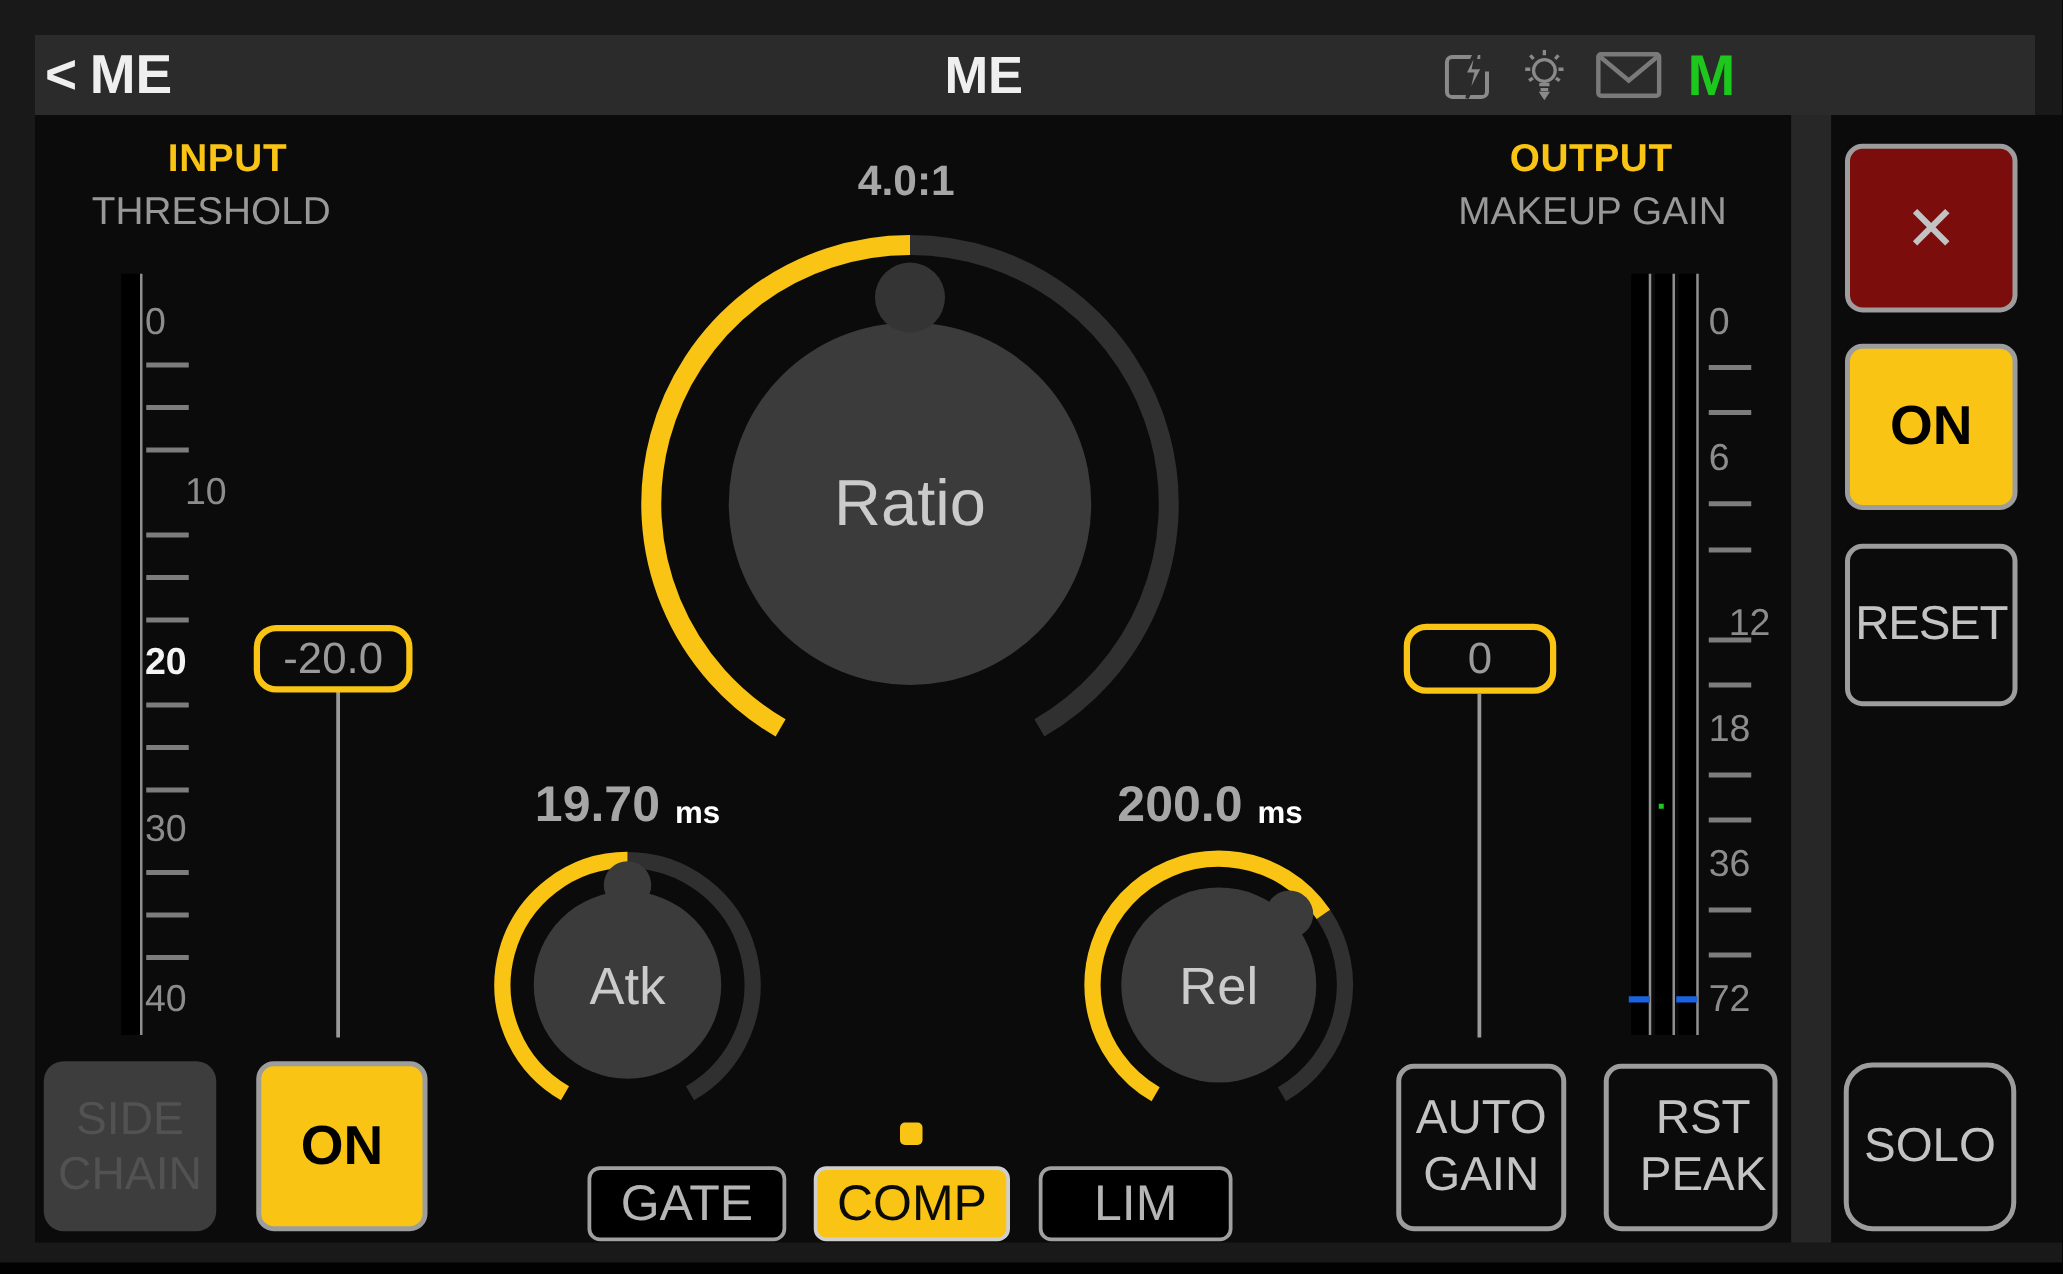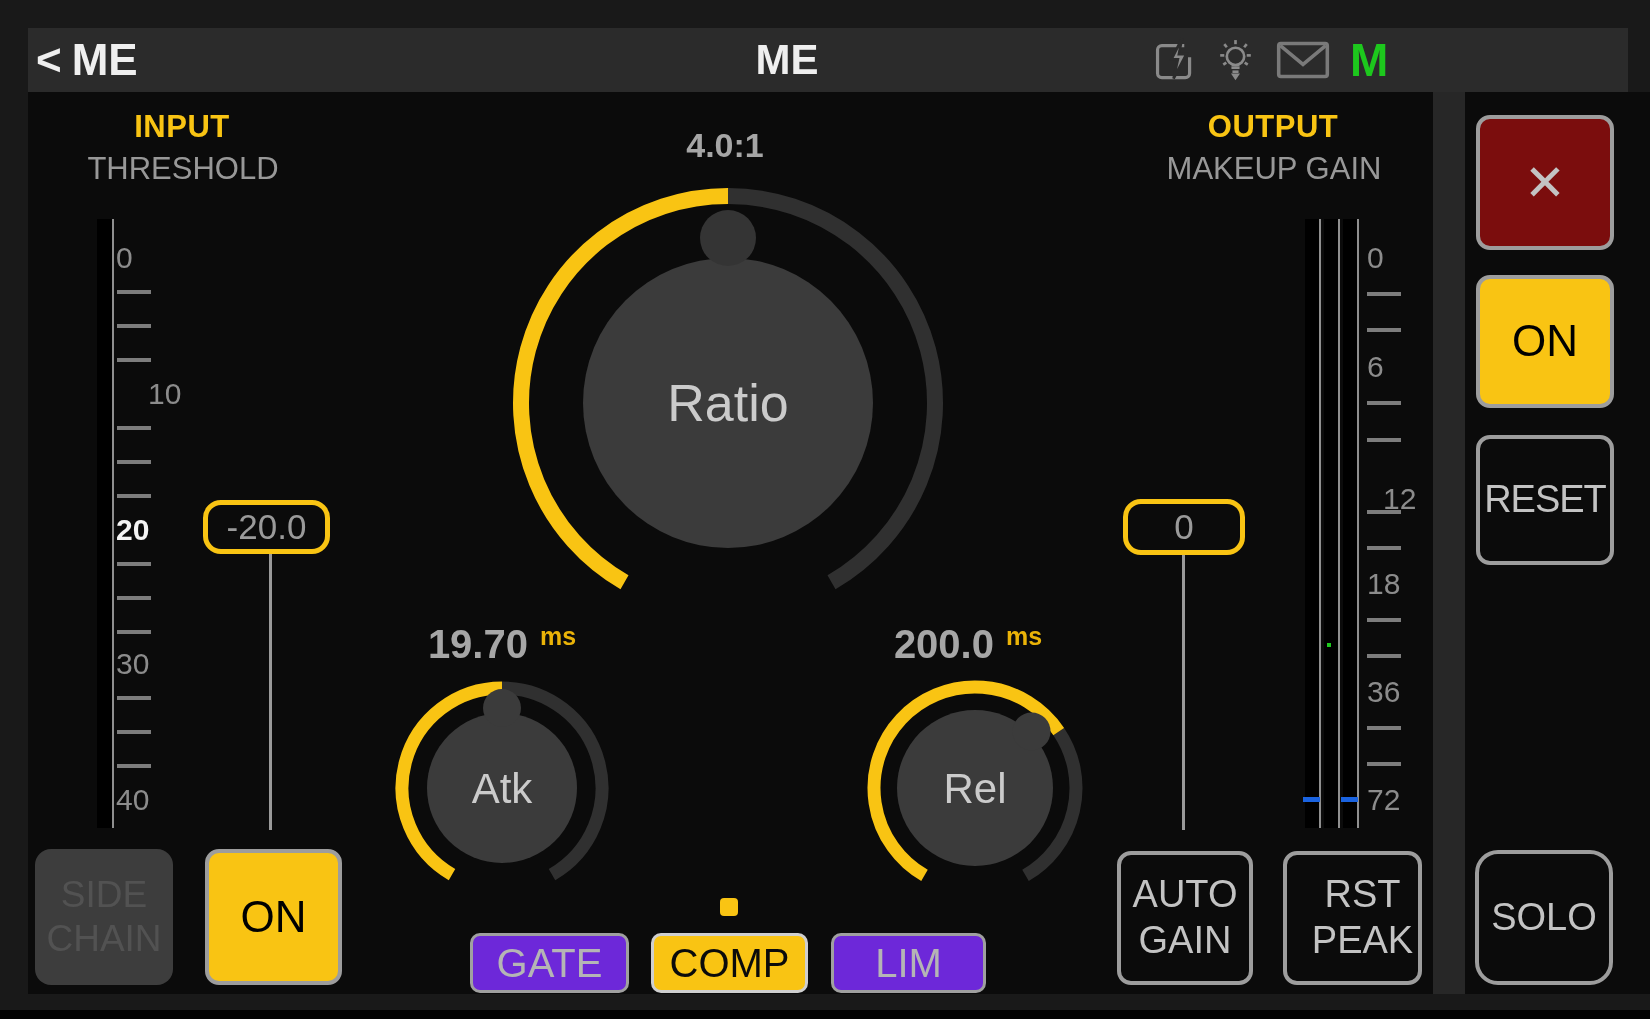--- a/index.html
+++ b/index.html
@@ -34,35 +34,35 @@
   .sig-dot{position:absolute;}
 
   .slider-track{position:absolute;width:3px;background:#9a9a9a;}
   .value-box{position:absolute;border:5px solid #f9c413;border-radius:18px;background:#0b0b0b;
              display:flex;align-items:center;justify-content:center;color:#9a9a9a;font-size:35px;}
 
   .knob-value{position:absolute;display:flex;justify-content:center;align-items:flex-start;
               color:#a6a6a6;font-weight:bold;width:320px;transform:translateX(-50%);}
   .knob-value .num{font-size:40px;}
   .knob-value.big .num{font-size:34px;}
-  .knob-value .unit{font-size:25px;margin-left:12px;margin-top:0;color:#eab308;}
+  .knob-value .unit{font-size:25px;margin-left:12px;margin-top:14px;color:#ffffff;}
   .knob-name{position:absolute;color:#cbcbcb;text-align:center;transform:translate(-50%,-50%);}
   .knob-name.big{font-size:52px;}
   .knob-name.small{font-size:42px;}
 
   .mode-btn{position:absolute;top:933px;height:60px;border:3px solid #a0a0a0;border-radius:10px;
-            background:#6d28d9;color:#b5b5b5;font-size:40px;display:flex;align-items:center;
+            background:#000000;color:#b5b5b5;font-size:40px;display:flex;align-items:center;
             justify-content:center;box-sizing:border-box;}
   .mode-btn.active{background:#f9c413;border-color:#cfcfcf;color:#0b0b0b;}
   .mode-indicator{position:absolute;left:720px;top:898px;width:18px;height:18px;border-radius:4px;background:#f9c413;}
 
   .sq-btn{position:absolute;border:4px solid #9d9d9d;border-radius:14px;background:#0b0b0b;
           color:#c3c3c3;display:flex;flex-direction:column;align-items:center;justify-content:center;
           text-align:center;font-size:38px;line-height:1.2;box-sizing:border-box;}
-  .sq-btn.yellow{background:#f9c413;color:#000;font-weight:normal;font-size:44px;}
+  .sq-btn.yellow{background:#f9c413;color:#000;font-weight:bold;font-size:44px;}
   .sq-btn.red{background:#7b0d0d;font-size:50px;}
   .sq-btn.ghost{background:#3d3d3d;border:none;color:#525252;font-size:37px;border-radius:16px;}
   .sq-btn.tight{font-size:38px;letter-spacing:-1px;}
 </style>
 </head>
 <body>
 
 <div id="stage">
   <div id="top-bar"></div>
   <div id="main-panel" class="panel"></div>
@@ -96,21 +96,21 @@
       </g>
     </svg>
     <svg width="58" height="42" viewBox="0 0 48 38">
       <rect x="2" y="4" width="44" height="30" rx="2" fill="none" stroke="#7a7a7a" stroke-width="3.2"></rect>
       <path d="M3.5 6 L24 23 L44.5 6" fill="none" stroke="#7a7a7a" stroke-width="3.2"></path>
     </svg>
     <span class="mono-badge">M</span>
   </div>
 
   <div class="sec-heading" style="left:182px;top:109px;">INPUT</div>
-  <div class="sec-sub" style="left:183px;top:151px;">THRESHOLD</div>
+  <div class="sec-sub" style="left:169px;top:151px;">THRESHOLD</div>
   <div class="sec-heading" style="left:1273px;top:109px;">OUTPUT</div>
   <div class="sec-sub" style="left:1274px;top:151px;">MAKEUP GAIN</div>
 
   <div id="input-meter-mount"></div>
   <div id="output-meter-mount"></div>
 
   <div class="slider-track" style="left:269px;top:553px;height:277px;"></div>
   <div class="value-box" style="left:203px;top:500px;width:117px;height:44px;">
     <span>-20.0</span>
   </div>

